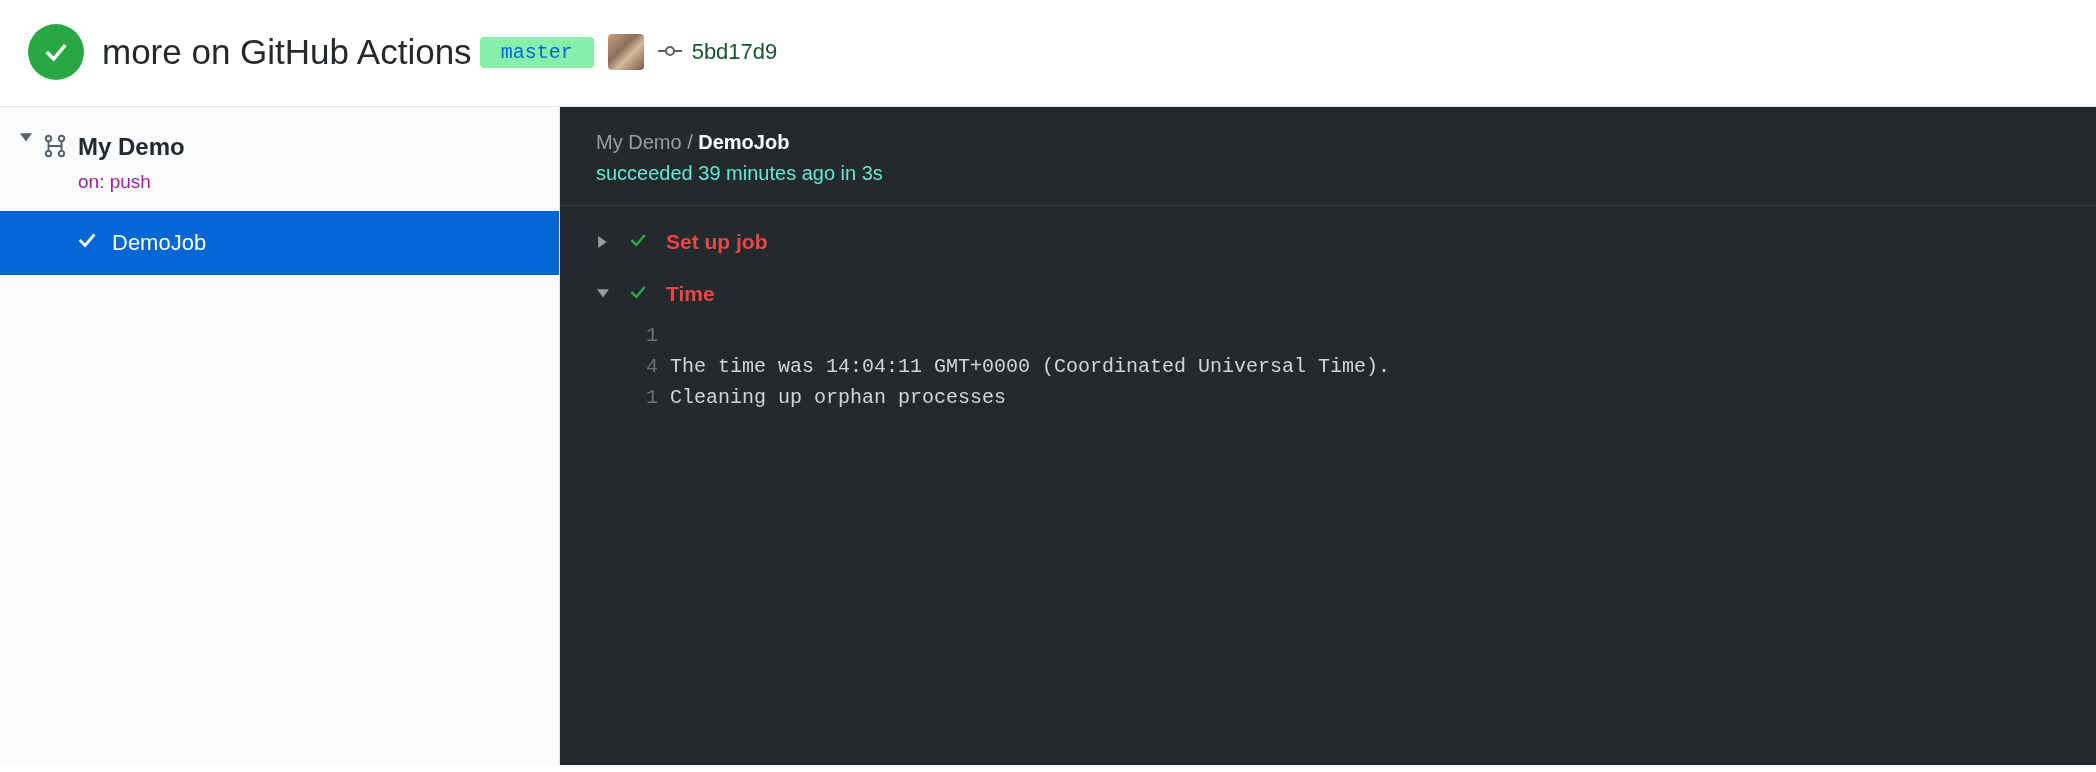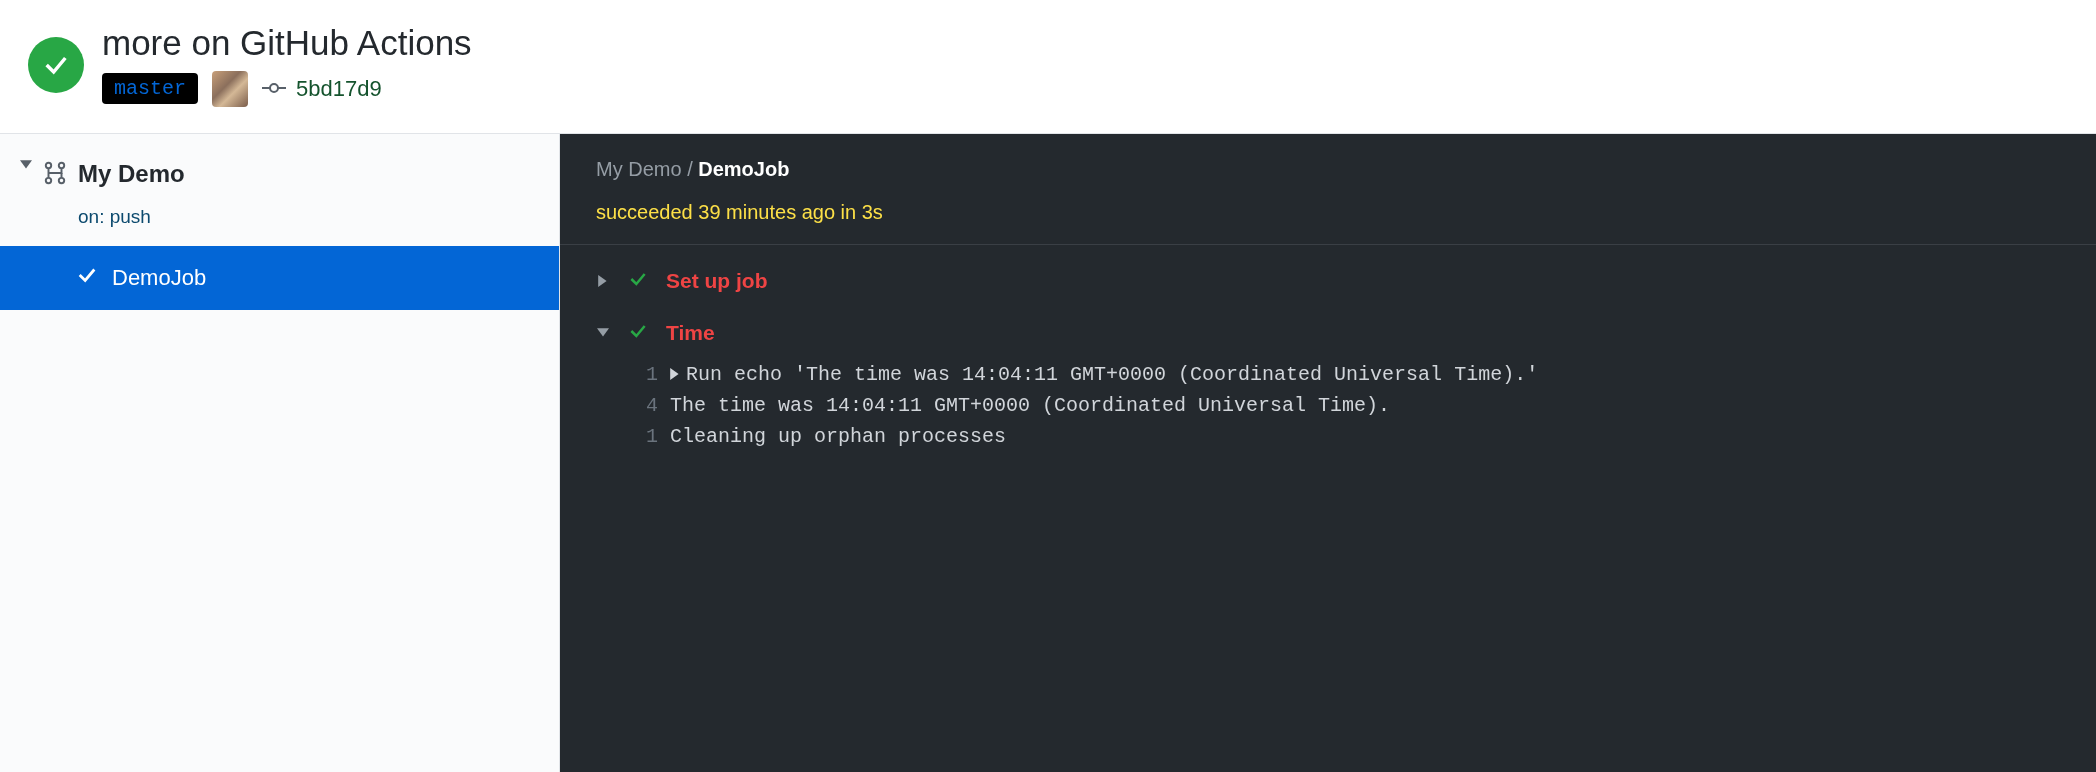--- a/index.html
+++ b/index.html
@@ -23,32 +23,32 @@
       height: 56px;
       border-radius: 50%;
       background: #28a745;
       display: flex;
       align-items: center;
       justify-content: center;
       flex-shrink: 0;
     }
     .status-circle svg { stroke: #fff; stroke-width: 3; fill: none; }
 
-    .header-main { display: flex; flex-direction: column; gap: 8px; }
+    .header-main { display: flex; flex-direction: row; gap: 8px; }
     .page-title {
       font-size: 35px;
       font-weight: 400;
       line-height: 1.1;
     }
     .header-meta { display: flex; align-items: center; gap: 14px; }
     .branch-pill {
-      background: #000000;
+      background: #86efac;
       color: #0366d6;
       border-radius: 4px;
-      padding: 4px 12px;
+      padding: 4px 21px;
       font-family: SFMono-Regular, Consolas, "Liberation Mono", Menlo, monospace;
       font-size: 20px;
     }
     .avatar {
       width: 36px;
       height: 36px;
       border-radius: 4px;
       background: linear-gradient(135deg, #c9a07a 0%, #8b6f5c 40%, #d4b896 60%, #7a5c4a 100%);
       display: inline-block;
     }
@@ -70,21 +70,21 @@
       display: flex;
       align-items: flex-start;
       gap: 10px;
       padding: 26px 20px 18px 20px;
     }
     .tri { width: 12px; display: inline-flex; align-items: center; justify-content: center; }
     .tri svg { fill: #586069; }
     .wf-icon svg { stroke: #586069; fill: none; }
     .wf-text { display: flex; flex-direction: column; gap: 2px; }
     .wf-name { font-size: 24px; font-weight: 600; }
-    .wf-trigger { font-size: 19px; color: #0c4a6e; margin-top: 16px; }
+    .wf-trigger { font-size: 19px; color: #a21caf; margin-top: 8px; }
 
     .job-row {
       background: #0366d6;
       color: #fff;
       display: flex;
       align-items: center;
       gap: 14px;
       padding: 18px 20px 18px 76px;
       font-size: 22px;
       font-weight: 400;
@@ -95,21 +95,21 @@
     .log-panel {
       flex: 1;
       background: #24292e;
       color: #d1d5da;
       padding: 24px 0 0 36px;
       overflow: hidden;
     }
     .crumb { font-size: 20px; color: #d1d5da; }
     .crumb .muted { color: #959da5; }
     .crumb .strong { color: #fff; font-weight: 600; }
-    .subtext { font-size: 20px; color: #fde047; margin-top: 20px; padding-bottom: 20px; }
+    .subtext { font-size: 20px; color: #5eead4; margin-top: 8px; padding-bottom: 20px; }
     .log-divider { border-top: 1px solid #3a3f45; margin-left: -36px; }
 
     .steps { padding-top: 10px; }
     .step {
       display: flex;
       align-items: center;
       gap: 18px;
       padding: 14px 0 14px 0;
     }
     .step .tri { width: 14px; }
@@ -227,26 +227,20 @@
         <span class="check">
           <svg width="20" height="20" viewBox="0 0 24 24">
               <polyline points="4,12 10,18 20,6"></polyline>
             </svg>
         </span>
         <span class="step-name">Time</span>
       </div>
       <div class="log-lines">
         <div class="log-line">
           <span class="ln">1</span>
-          <span class="ltxt">
-            <span class="tri-inline"><svg width="10" height="12" viewBox="0 0 8 10">
-                  <polygon points="0,0 7,5 0,10"></polygon>
-                </svg></span>
-            <span>Run echo 'The time was 14:04:11 GMT+0000 (Coordinated Universal Time).'</span>
-          </span>
         </div>
         <div class="log-line">
           <span class="ln">4</span>
           <span class="ltxt"><span>The time was 14:04:11 GMT+0000 (Coordinated Universal Time).</span></span>
         </div>
       </div>
 
       <div class="log-lines">
         <div class="log-line">
           <span class="ln">1</span>

